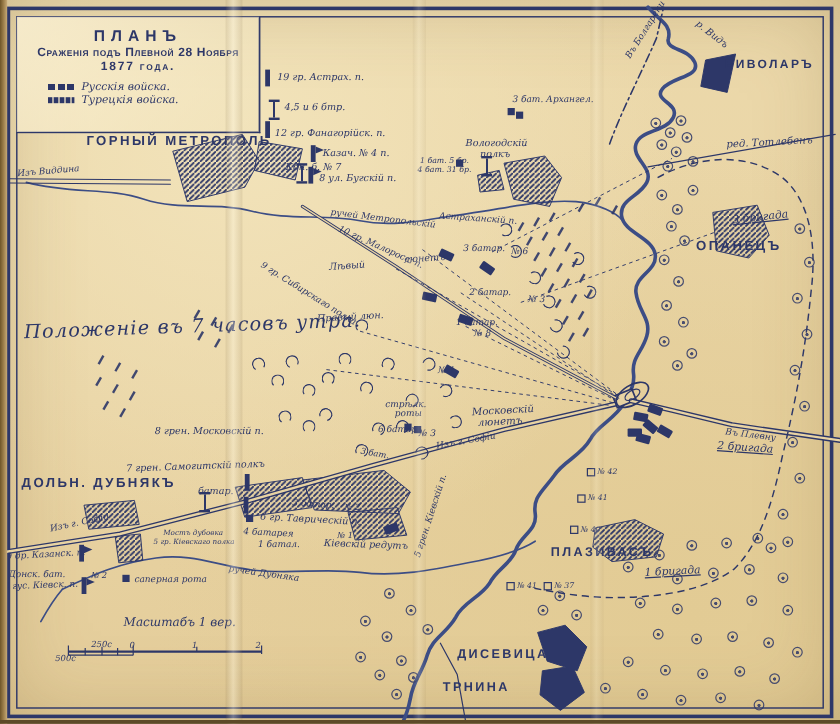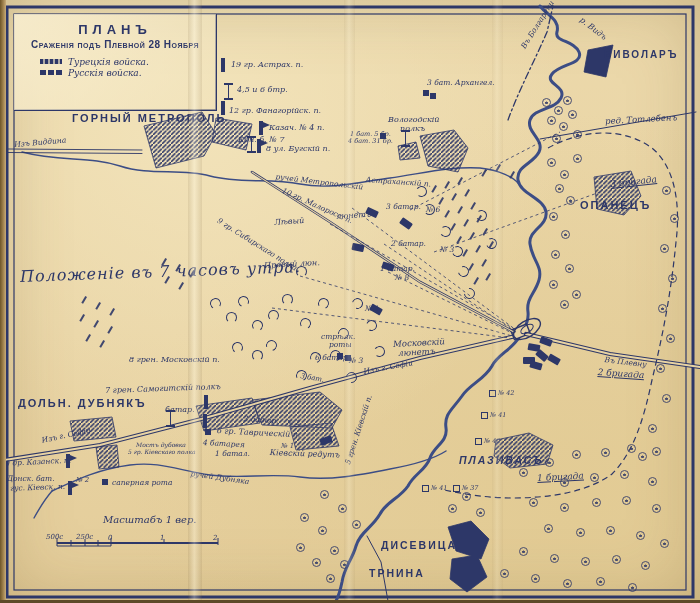--- a/index.html
+++ b/index.html
@@ -309,21 +309,21 @@
       <span class="mk sq" style="position: absolute; left: 337px; top: 353px;"></span>
       <span class="mk sq" style="position: absolute; left: 345px; top: 355px;"></span>
       <span class="mk sq" style="position: absolute; left: 102px; top: 479px;"></span>
       <span class="mk sq" style="position: absolute; left: 205px; top: 429px;"></span>
     </div>
   <div id="labels-layer">
       <span class="town" style="position: absolute; left: 72px; top: 112px; font-size: 11px;">ГОРНЫЙ МЕТРОПОЛЬ</span>
       <span class="town" style="position: absolute; left: 604px; top: 49px; font-size: 10px;">БИВОЛАРЪ</span>
       <span class="town" style="position: absolute; left: 580px; top: 199px; font-size: 11px;">ОПАНЕЦЪ</span>
       <span class="town" style="position: absolute; left: 18px; top: 397px; font-size: 11px;">ДОЛЬН. ДУБНЯКЪ</span>
-      <span class="town" style="position: absolute; left: 459px; top: 454px; font-size: 10.5px; font-style: italic;">ПЛАЗИВАСЪ</span>
+      <span class="town" style="position: absolute; left: 459px; top: 454px; font-size: 10.5px;">ПЛАЗИВАСЪ</span>
       <span class="town" style="position: absolute; left: 381px; top: 539px; font-size: 10.5px;">ДИСЕВИЦА</span>
       <span class="town" style="position: absolute; left: 369px; top: 567px; font-size: 10.5px;">ТРНИНА</span>
       <span class="cur" style="position: absolute; left: 14px; top: 141px; font-size: 7.5px; transform: rotate(-5deg);">Изъ Виддина</span>
       <span class="cur" style="position: absolute; left: 231px; top: 61px; font-size: 8px;">19 гр. Астрах. п.</span>
       <span class="cur" style="position: absolute; left: 237px; top: 86px; font-size: 8px;">4,5 и 6 бтр.</span>
       <span class="cur" style="position: absolute; left: 229px; top: 107px; font-size: 8px;">12 гр. Фанагорійск. п.</span>
       <span class="cur" style="position: absolute; left: 269px; top: 124px; font-size: 8px;">Казач. № 4 п.</span>
       <span class="cur" style="position: absolute; left: 238px; top: 136px; font-size: 8px;">Кон. б. № 7</span>
       <span class="cur" style="position: absolute; left: 266px; top: 145px; font-size: 8px;">8 ул. Бугскій п.</span>
       <span class="cur" style="position: absolute; left: 388px; top: 116px; font-size: 8px;">Вологодскій</span>
@@ -373,21 +373,21 @@
       <span class="cur" style="position: absolute; left: 191px; top: 470px; font-size: 7.5px; transform: rotate(8deg);">ручей Дубняка</span>
       <span class="cur" style="position: absolute; left: 344px; top: 463px; font-size: 7.5px; transform: rotate(-72deg);">5 грен. Кіевскій п.</span>
       <span class="cur" style="position: absolute; left: 5px; top: 460px; font-size: 7.5px; transform: rotate(-3deg);">9 др. Казанск. п.</span>
       <span class="cur" style="position: absolute; left: 7px; top: 475px; font-size: 7.5px;">Донск. бат.</span>
       <span class="cur" style="position: absolute; left: 3px; top: 485px; font-size: 7.5px; transform: rotate(-2deg);">9 гус. Кіевск. п.</span>
       <span class="cur" style="position: absolute; left: 76px; top: 477px; font-size: 7px;">№ 2</span>
       <span class="cur" style="position: absolute; left: 112px; top: 479px; font-size: 7.5px;">саперная рота</span>
       <span class="cur" style="position: absolute; left: 605px; top: 356px; font-size: 7.5px; transform: rotate(7deg);">Въ Плевну</span>
       <span class="cur" style="position: absolute; left: 598px; top: 368px; font-size: 9px; transform: rotate(4deg); text-decoration: underline;">2 бригада</span>
       <span class="cur" style="position: absolute; left: 537px; top: 474px; font-size: 9px; transform: rotate(-3deg); text-decoration: underline;">1 бригада</span>
-      <span class="tick" style="position: absolute; left: 46px; top: 533px;">500с</span>
+      <span class="tick" style="position: absolute; left: 46px; top: 545px;">500с</span>
       <span class="tick" style="position: absolute; left: 76px; top: 533px;">250с</span>
       <span class="tick" style="position: absolute; left: 108px; top: 534px;">0</span>
       <span class="tick" style="position: absolute; left: 160px; top: 534px;">1</span>
       <span class="tick" style="position: absolute; left: 213px; top: 534px;">2</span>
       <span class="numbox" style="position: absolute; left: 489px; top: 389px;">
         <i></i>
         <b>№ 42</b>
       </span>
       <span class="numbox" style="position: absolute; left: 481px; top: 411px;">
         <i></i>
@@ -403,28 +403,29 @@
       </span>
       <span class="numbox" style="position: absolute; left: 453px; top: 484px;">
         <i></i>
         <b>№ 37</b>
       </span>
     </div>
 
   <div class="title-box">
     <div class="t1">ПЛАНЪ</div>
     <div class="t2">Сраженія подъ Плевной 28 Ноября</div>
+    <div class="t3">1877 года.</div>
     <div class="lg-rows">
+      <div class="lg-row">
+        <span class="sw russian"></span>
+        <span class="lg">Русскія войска.</span>
+      </div>
       <div class="lg-row">
         <span class="sw turkish"></span>
         <span class="lg">Турецкія войска.</span>
-      </div>
-      <div class="lg-row">
-        <span class="sw russian"></span>
-        <span class="lg">Русскія войска.</span>
       </div>
     </div>
   </div>
 
   <div class="annotation">Положеніе въ 7 часовъ утра.</div>
   <div class="scale-label">Масштабъ 1 вер.</div>
 
   <div class="crease" style="left:188px;width:14px;"></div>
   <div class="crease" style="left:344px;width:11px;opacity:.55;"></div>
   <div class="crease" style="left:492px;width:11px;opacity:.45;"></div>

